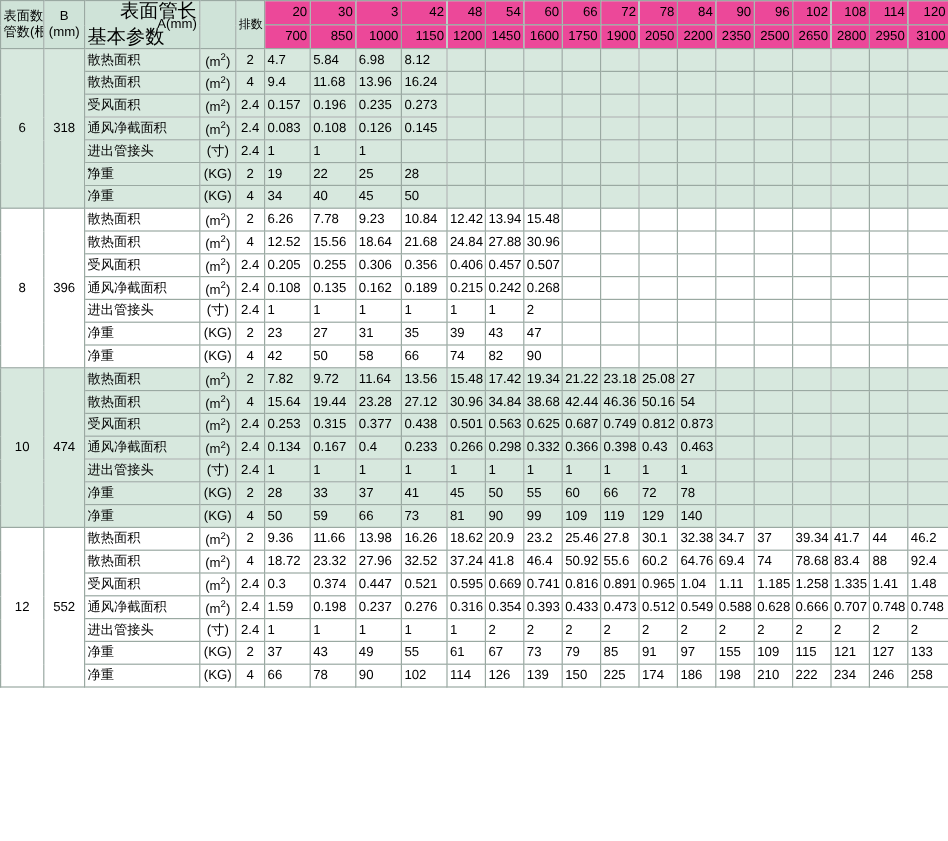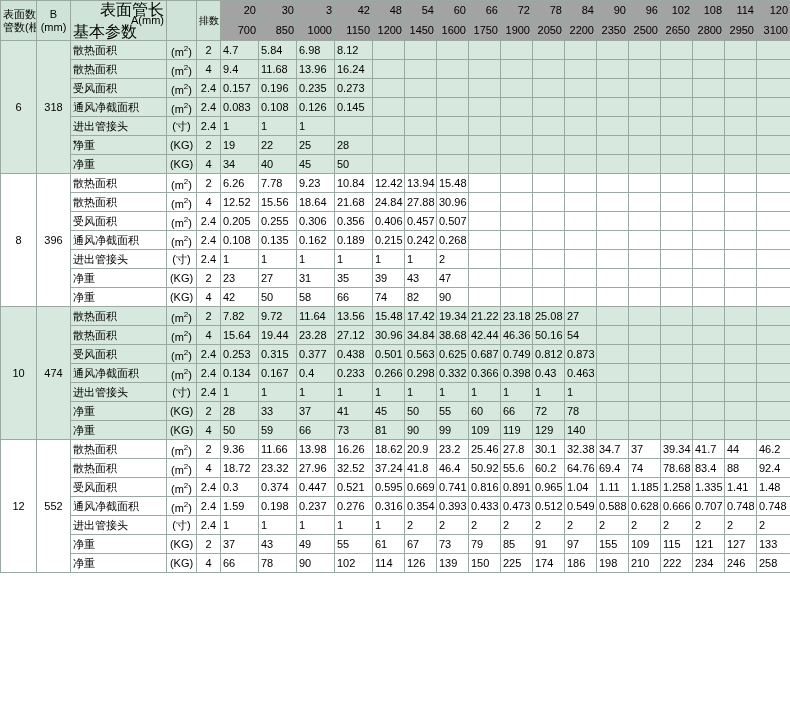--- a/index.html
+++ b/index.html
@@ -24,21 +24,21 @@
     font-size:11px;
     line-height:13px;
     height:18px;
     vertical-align:middle;
     white-space:nowrap;
     overflow:hidden;
   }
   
   .hdr{background:#cfe3d8;text-align:center;}
   .hdr-left{background:#cfe3d8;text-align:center;line-height:12px;font-size:11px;}
-  .hdr-num{background:#a3a3a3;text-align:right;padding-right:3px;}
+  .hdr-num{background:#ec4899;text-align:right;padding-right:3px;}
   
   .bandA td{background:#d7e8de;}
   .bandB td{background:#ffffff;}
   .grp{background:#d7e8de;text-align:center;}
   .grpw{background:#ffffff;text-align:center;}
   .lbl{text-align:left;padding-left:6px;}
   .unit{text-align:center;}
   .rows{text-align:center;}
   .val{text-align:left;padding-left:3px;}
   .sup{font-size:8px;vertical-align:super;}

